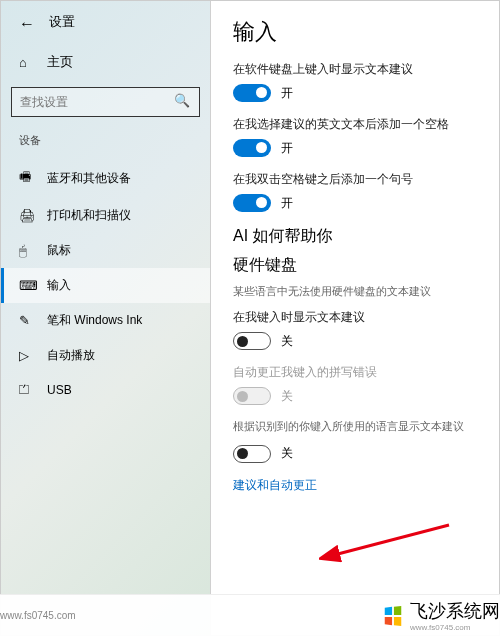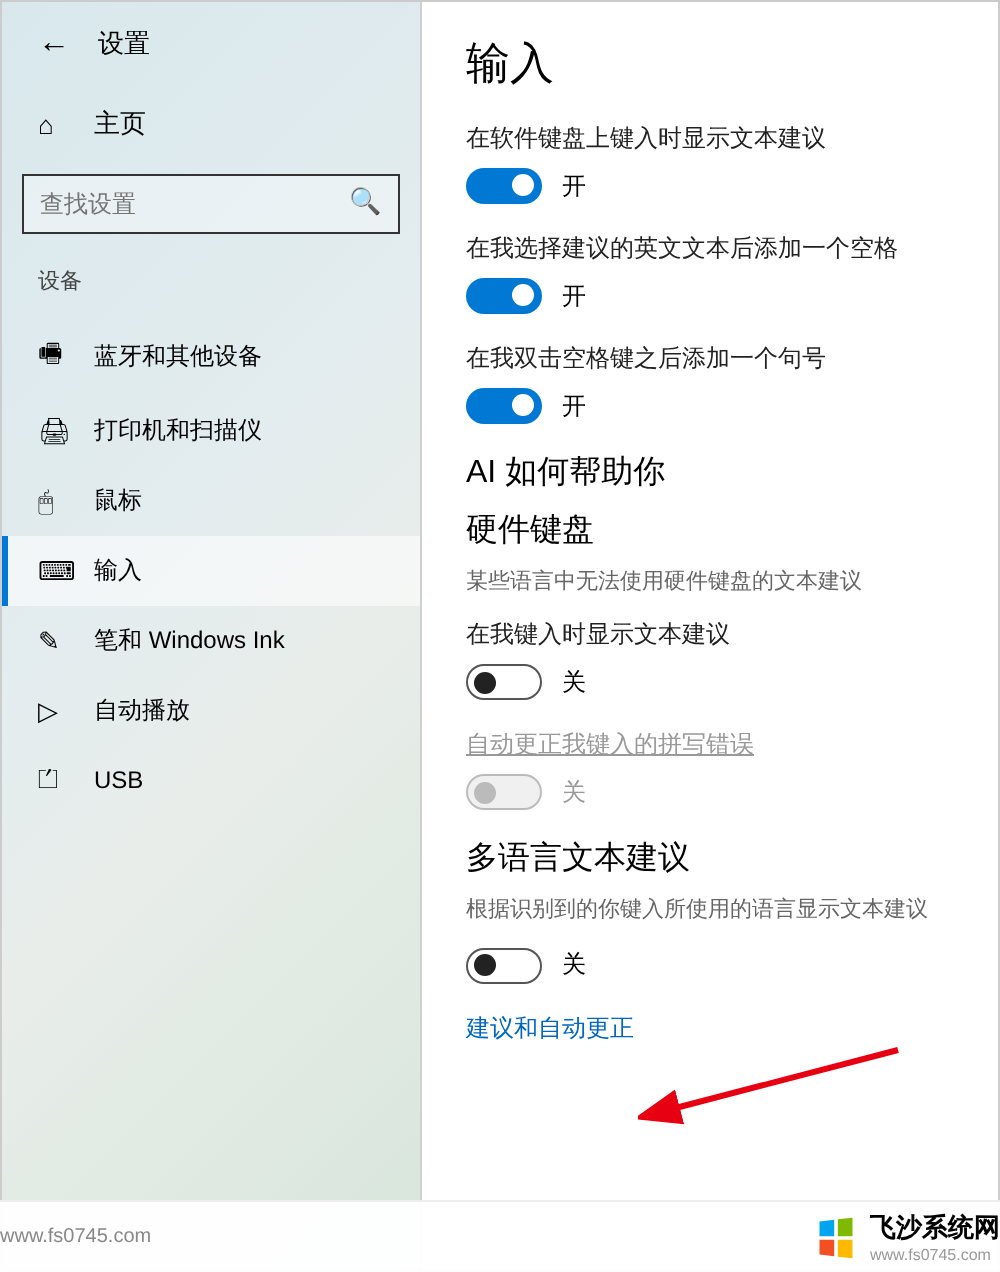--- a/index.html
+++ b/index.html
@@ -15,42 +15,42 @@
     .search-box { margin: 6px 10px 14px 10px; position: relative; background: rgba(255,255,255,0.35); border: 1px solid #333; }
     .search-input { width: 100%; background: transparent; border: none; outline: none; padding: 7px 30px 7px 8px; font-size: 12px; }
     .search-icon { position: absolute; right: 8px; top: 5px; font-size: 13px; color: #333; }
     .section-header { padding: 2px 36px 10px 18px; font-size: 11px; color: #444; }
     .nav-item { display: flex; align-items: center; gap: 14px; padding: 9px 18px; font-size: 12px; cursor: pointer; }
     .nav-item .nav-icon { width: 14px; font-size: 13px; }
     .nav-item.active { background: rgba(255,255,255,0.55); border-left: 3px solid #0078d4; padding-left: 15px; }
     .main { flex: 1; padding: 16px 18px 10px 22px; overflow: hidden; position: relative; }
     .main h1 { font-size: 22px; font-weight: 400; margin-bottom: 14px; }
     .setting-label { font-size: 12px; color: #222; margin-top: 4px; margin-bottom: 6px; }
-    .setting-label.disabled { color: #999; text-decoration: underline; }
+    .setting-label.disabled { color: #999; }
     .toggle-row { display: flex; align-items: center; gap: 10px; margin-bottom: 14px; }
     .toggle { width: 38px; height: 18px; border-radius: 10px; position: relative; cursor: pointer; }
     .toggle.on { background: #0078d4; }
     .toggle.off { background: #fff; border: 1px solid #555; }
     .toggle.disabled { background: #f0f0f0; border: 1px solid #bbb; cursor: default; }
     .toggle .knob { position: absolute; width: 11px; height: 11px; border-radius: 50%; top: 3px; }
     .toggle.on .knob { background: #fff; right: 4px; }
     .toggle.off .knob { background: #222; left: 3px; top: 2.5px; }
     .toggle.disabled .knob { background: #bbb; left: 3px; top: 2.5px; }
     .toggle-state { font-size: 12px; }
     .section-title { font-size: 16px; font-weight: 400; margin-top: 8px; margin-bottom: 8px; }
     .description { font-size: 11px; color: #666; margin-bottom: 10px; line-height: 1.4; }
     .link { color: #0067c0; font-size: 12px; cursor: pointer; display: block; margin-bottom: 14px; }
     .highlight-box { border: 2px solid #e60012; padding: 6px 8px 8px 8px; margin-bottom: 10px; }
     .highlight-box .section-title { margin-top: 2px; }
     .red-arrow { position: absolute; bottom: 60px; right: 40px; pointer-events: none; }
     .watermark { position: absolute; bottom: 0; left: 0; right: 0; background: rgba(255,255,255,0.95); display: flex; align-items: center; justify-content: space-between; padding: 4px 0; border-top: 1px solid #eee; }
     .wm-left { font-size: 10px; color: #888; }
     .wm-right { display: flex; align-items: center; gap: 6px; }
     .wm-logo { width: 22px; height: 22px; }
-    .wm-text { font-size: 13px; font-weight: 700; }
+    .wm-text { font-size: 18px; font-weight: 400; }
     .wm-sub { font-size: 8px; color: #999; display: block; }
   </style>
 </head>
 <body>
 
 <div class="window">
   <div class="sidebar">
     <div class="header-row">
       <span class="back-arrow">←</span>
       <span class="header-title">设置</span>
@@ -136,21 +136,20 @@
     </div>
 
     <div class="setting-label disabled">自动更正我键入的拼写错误</div>
     <div class="toggle-row">
       <div class="toggle disabled">
           <div class="knob"></div>
         </div>
       <span class="toggle-state" style="color:#999">关</span>
     </div>
 
-    <div class="section-title">多语言文本建议</div>
     <div class="description">根据识别到的你键入所使用的语言显示文本建议</div>
     <div class="toggle-row">
       <div class="toggle off">
           <div class="knob"></div>
         </div>
       <span class="toggle-state">关</span>
     </div>
 
 
     <a class="link">建议和自动更正</a>

